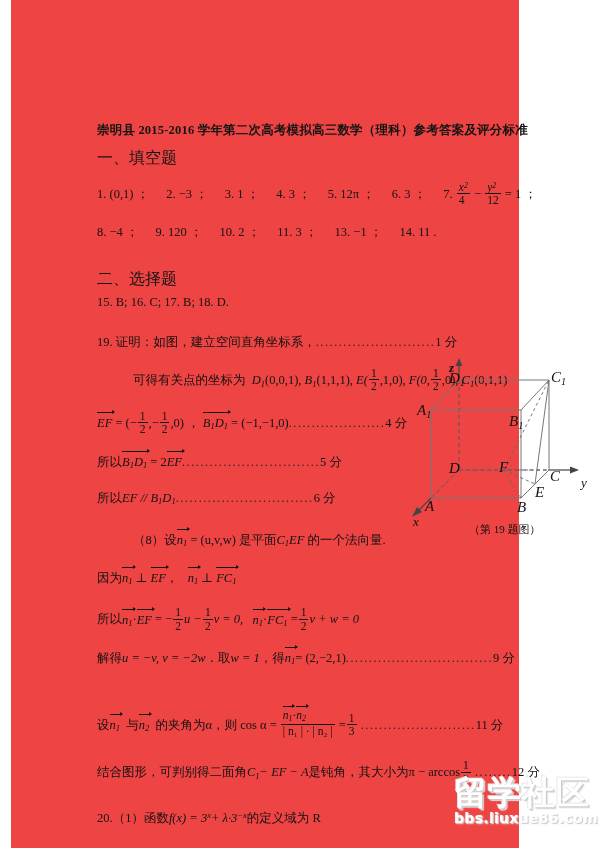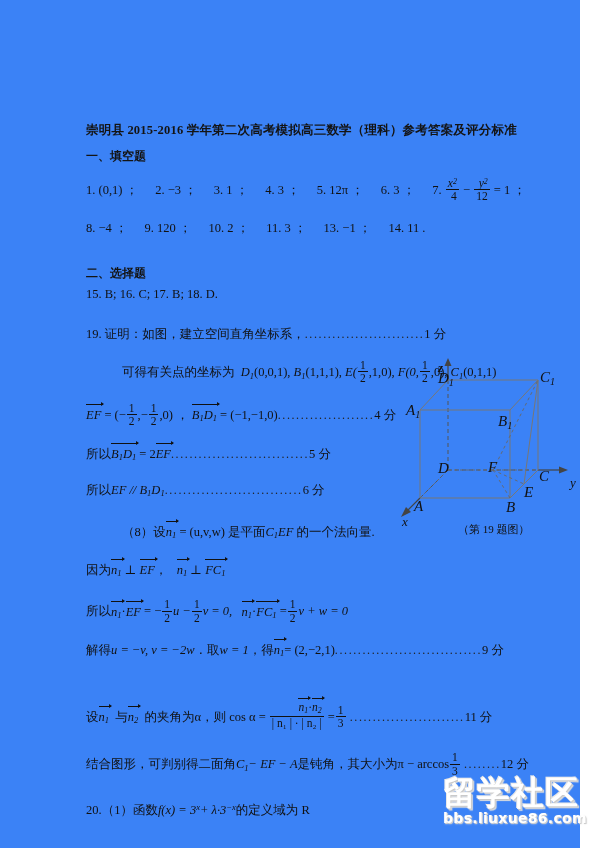--- a/index.html
+++ b/index.html
@@ -11,46 +11,46 @@
     width: 600px;
     height: 848px;
     position: relative;
     font-family: "Liberation Serif", "DejaVu Serif", serif;
     color: #1a1a1a;
     overflow: hidden;
   }
 
   .page {
     position: absolute;
-    left: 0; top: 0;
-    width: 580px;
+    left: 11px; top: 0;
+    width: 508px;
     height: 848px;
-    background: #3b82f6;
+    background: #ef4444;
   }
 
   .content {
     position: absolute;
     left: 86px;
     top: 122px;
     width: 430px;
   }
 
   
   .doc-title {
     text-align: center;
     font-size: 12.5px;
     font-weight: 600;
     letter-spacing: 0.2px;
     margin: 0 0 9px 0;
     white-space: nowrap;
     color: #141414;
   }
   .sec-head {
-    font-size: 12px;
-    font-weight: 700;
+    font-size: 16px;
+    font-weight: 400;
     margin: 0 0 2px 0;
     color: #141414;
   }
   .ans-line {
     font-size: 12.5px;
     margin: 0;
     padding: 0;
     line-height: 30px;
     white-space: nowrap;
     color: #111;
@@ -95,21 +95,21 @@
     border-left: 3px solid #111;
     border-top: 2px solid transparent;
     border-bottom: 2px solid transparent;
   }
   sub { font-size: 0.68em; vertical-align: -0.28em; font-style: italic; }
   sup { font-size: 0.68em; vertical-align: 0.42em; font-style: italic; }
 
   .frac {
     display: inline-block;
     vertical-align: -0.52em;
-    text-align: right;
+    text-align: left;
     font-size: 0.92em;
     line-height: 1.08;
     margin: 0 1px;
   }
   .frac .num { display: block; padding: 0 2px; border-bottom: 1px solid #111; }
   .frac .den { display: block; padding: 0 2px; }
 
   .dots {
     letter-spacing: 1.6px;
     color: #222;

